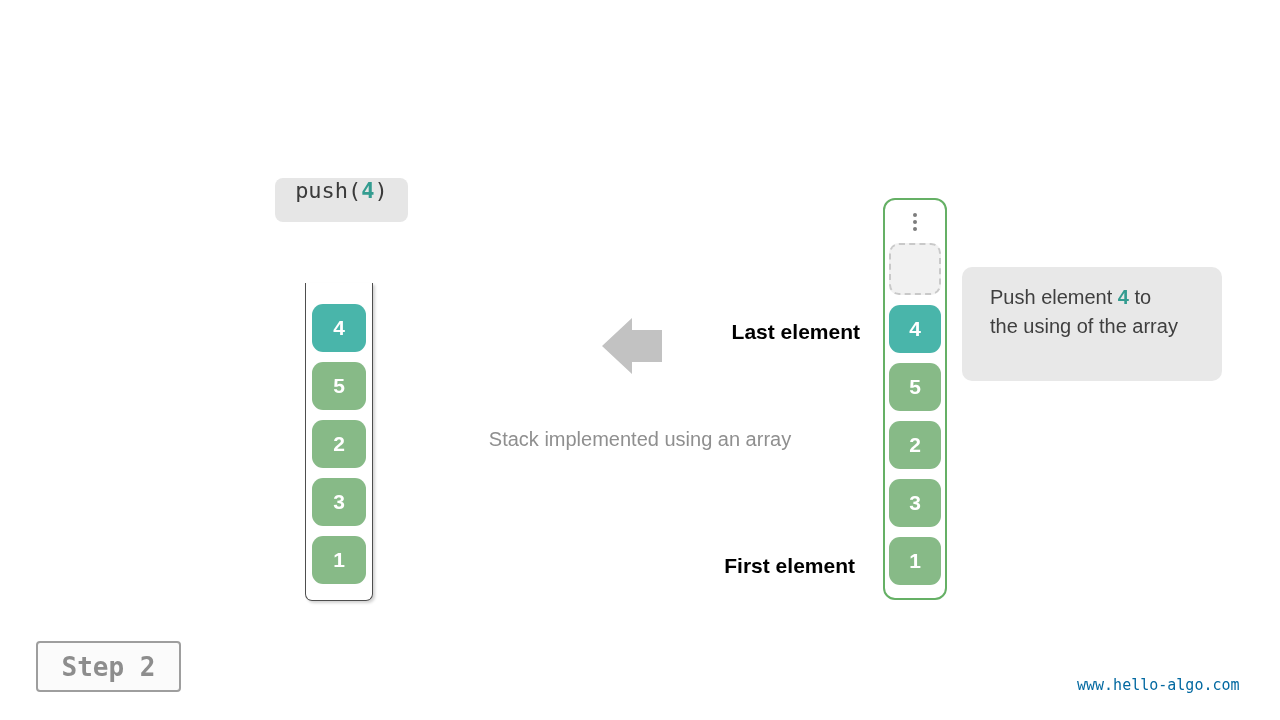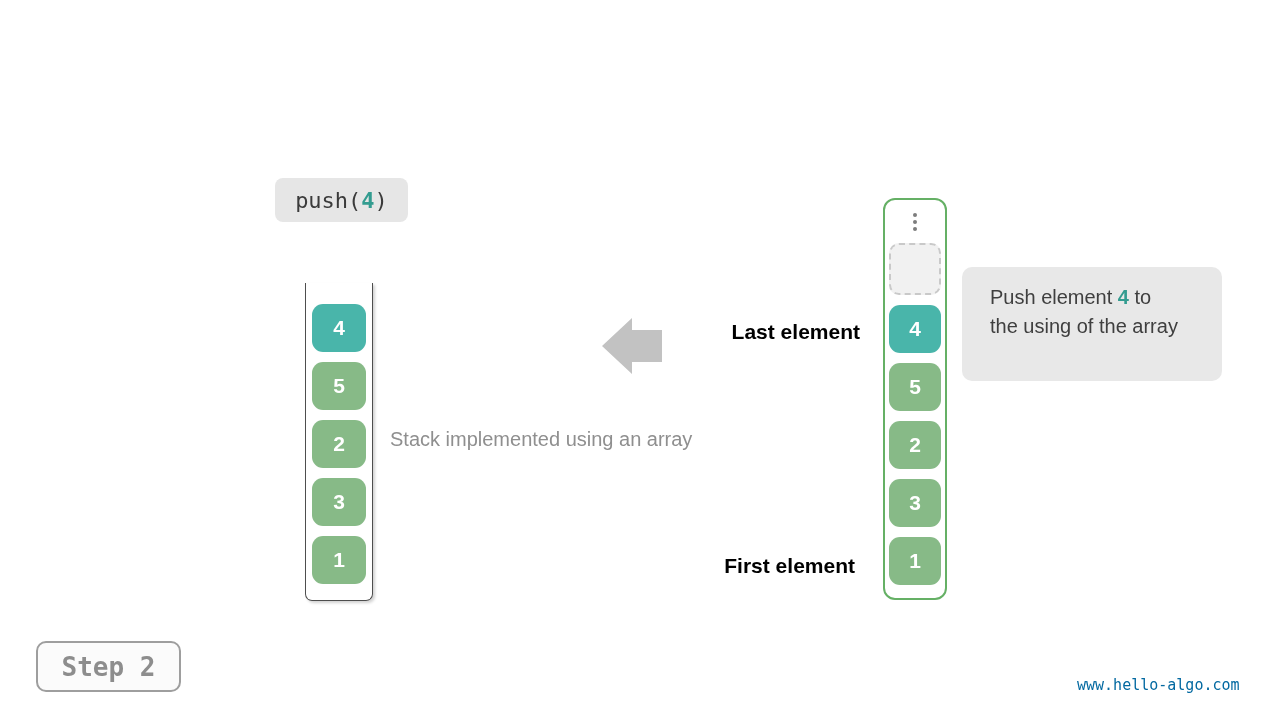--- a/index.html
+++ b/index.html
@@ -12,21 +12,21 @@
     color: var(--dark-text, #3b3b3b);
   }
   .mono { font-family: "DejaVu Sans Mono", monospace; }
 
   
   .push-label {
     position: absolute; left: 275px; top: 178px;
     width: 133px; height: 44px;
     background: var(--label-bg, #e6e6e6);
     border-radius: 8px;
-    display: flex; align-items: center; justify-content: center;
+    display: flex; align-items: flex-start; justify-content: center;
     font-family: "DejaVu Sans Mono", monospace;
     font-size: 22px; color: var(--dark-text, #3b3b3b);
     white-space: pre;
   }
   .hl { color: var(--highlight-teal, #339c90); font-weight: bold; }
 
   
   .left-stack {
     position: absolute; left: 305px; top: 283px;
     width: 68px; height: 318px;
@@ -78,39 +78,39 @@
 
   .annot {
     position: absolute; width: 220px; text-align: right;
     font-size: 21px; font-weight: bold; color: #000000;
   }
   .annot.last  { left: 640px; top: 320px; }
   .annot.first { left: 635px; top: 554px; }
 
   .caption {
     position: absolute; left: 390px; top: 428px; width: 500px;
-    font-size: 20px;
+    text-align: center; font-size: 20px;
     color: var(--caption-gray, #8f8f8f);
   }
 
   .callout {
     position: absolute; left: 962px; top: 267px;
     width: 260px; height: 114px;
     background: var(--callout-bg, #e8e8e8);
     border-radius: 10px;
     padding: 16px 0 0 28px;
     font-size: 20px; line-height: 29px; color: #3f3f3f;
   }
 
   .step-badge {
     position: absolute; left: 36px; top: 641px;
     width: 145px; height: 51px;
     background: #fbfbfb;
     border: 2px solid #9e9e9e;
-    border-radius: 10px;
+    border-radius: 4px;
     display: flex; align-items: center; justify-content: center;
     font-family: "DejaVu Sans Mono", monospace;
     font-weight: bold; font-size: 26px; color: #8d8d8d;
   }
 
   .watermark {
     position: absolute; left: 1077px; top: 676px;
     font-family: "DejaVu Sans Mono", monospace;
     font-size: 15px; color: #0369a1;
   }

